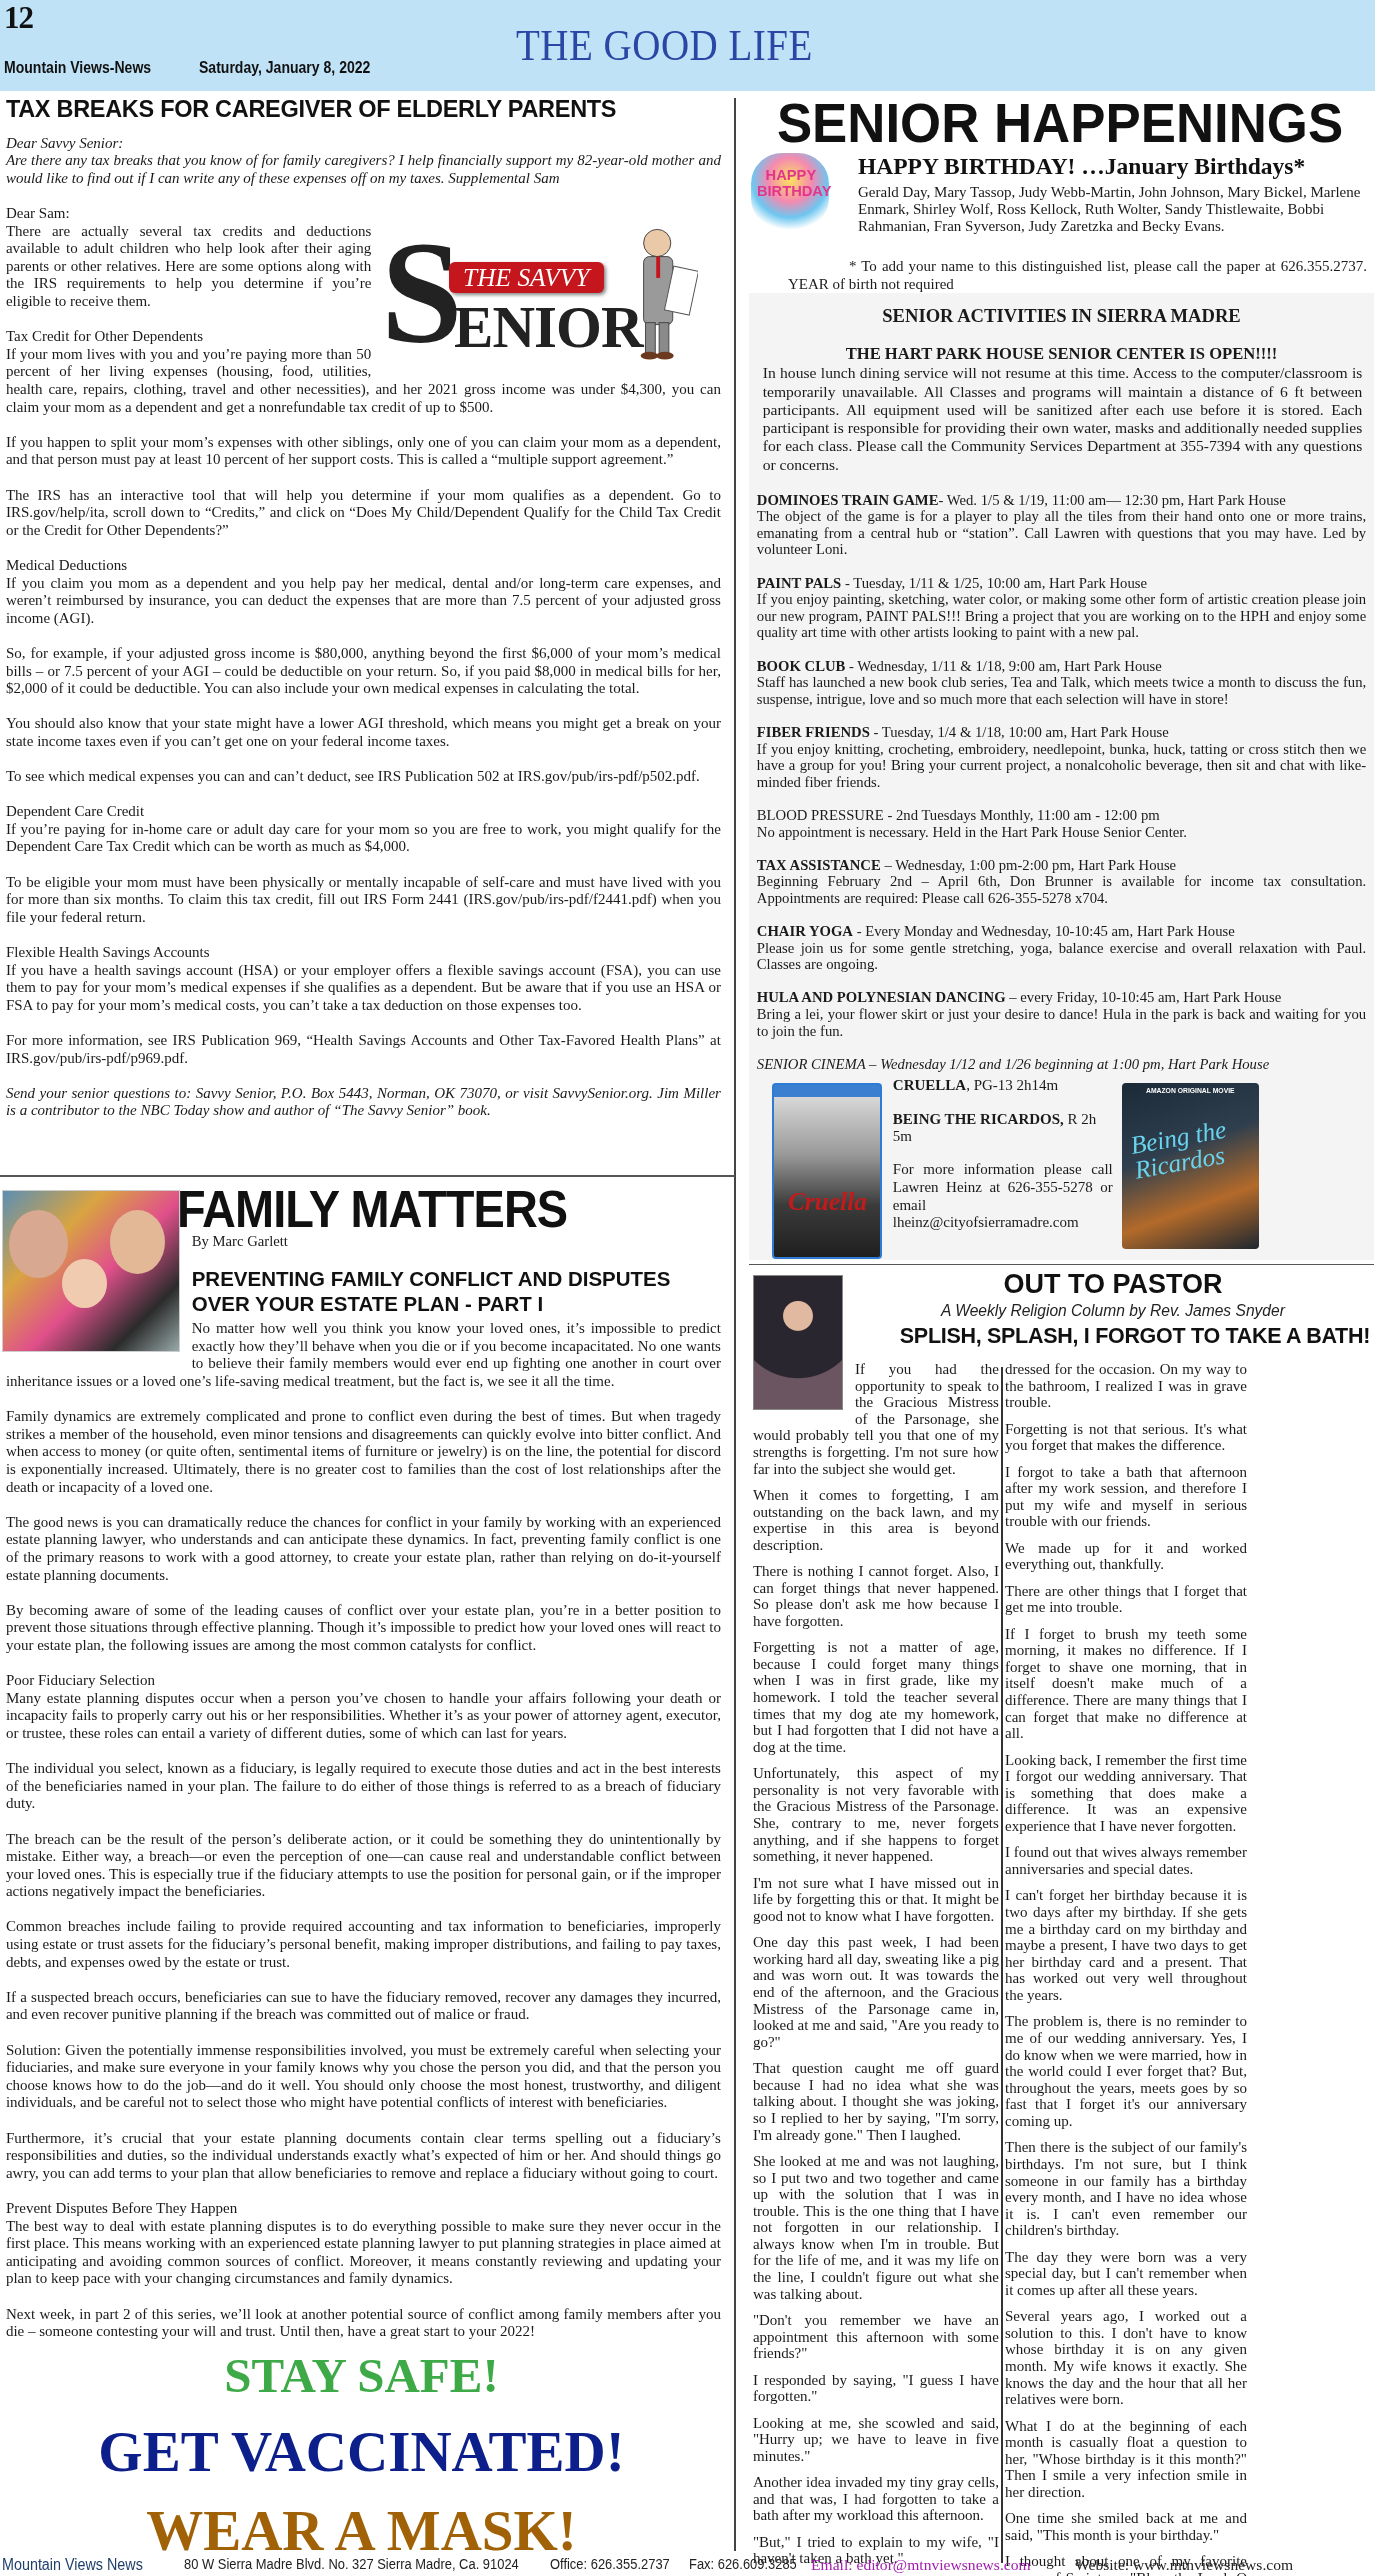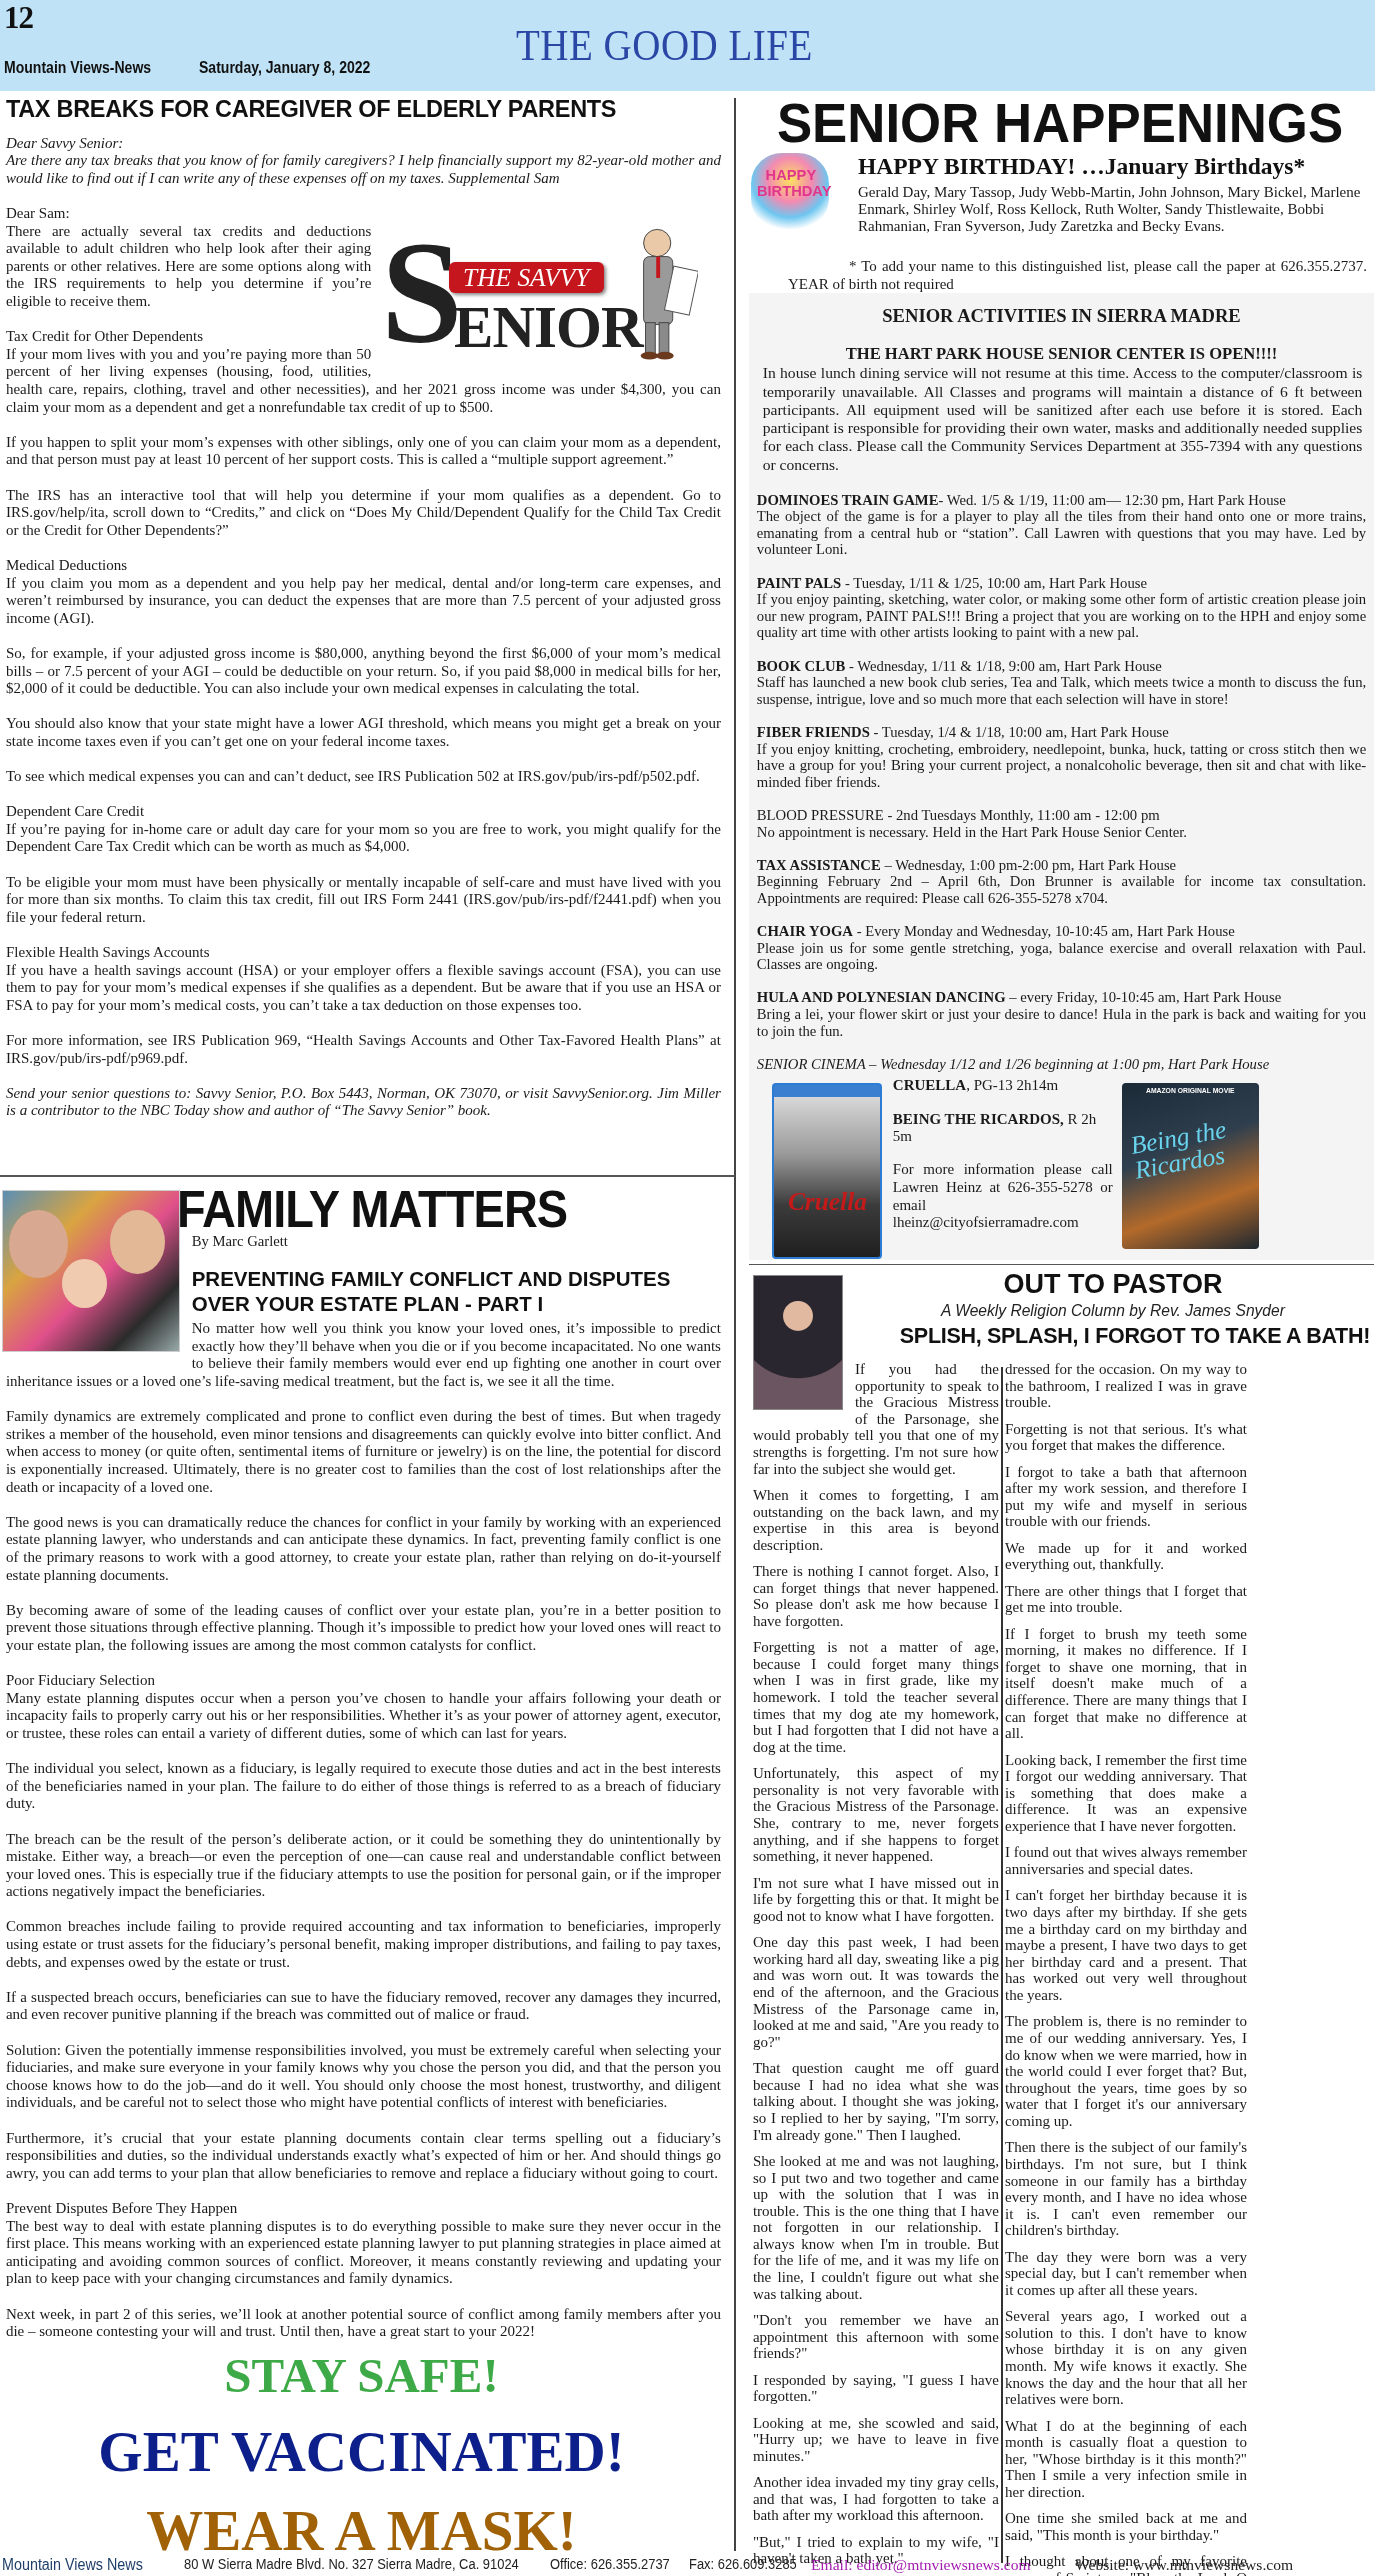--- a/index.html
+++ b/index.html
@@ -266,21 +266,21 @@
     <div class="pcol pcol2">
       <p>dressed for the occasion. On my way to the bathroom, I realized I was in grave trouble.</p>
       <p>Forgetting is not that serious. It's what you forget that makes the difference.</p>
       <p>I forgot to take a bath that afternoon after my work session, and therefore I put my wife and myself in serious trouble with our friends.</p>
       <p>We made up for it and worked everything out, thankfully.</p>
       <p>There are other things that I forget that get me into trouble.</p>
       <p>If I forget to brush my teeth some morning, it makes no difference. If I forget to shave one morning, that in itself doesn't make much of a difference. There are many things that I can forget that make no difference at all.</p>
       <p>Looking back, I remember the first time I forgot our wedding anniversary. That is something that does make a difference. It was an expensive experience that I have never forgotten.</p>
       <p>I found out that wives always remember anniversaries and special dates.</p>
       <p>I can't forget her birthday because it is two days after my birthday. If she gets me a birthday card on my birthday and maybe a present, I have two days to get her birthday card and a present. That has worked out very well throughout the years.</p>
-      <p>The problem is, there is no reminder to me of our wedding anniversary. Yes, I do know when we were married, how in the world could I ever forget that? But, throughout the years, time goes by so water that I forget it's our anniversary coming up.</p>
+      <p>The problem is, there is no reminder to me of our wedding anniversary. Yes, I do know when we were married, how in the world could I ever forget that? But, throughout the years, meets goes by so fast that I forget it's our anniversary coming up.</p>
       <p>Then there is the subject of our family's birthdays. I'm not sure, but I think someone in our family has a birthday every month, and I have no idea whose it is. I can't even remember our children's birthday.</p>
       <p>The day they were born was a very special day, but I can't remember when it comes up after all these years.</p>
       <p>Several years ago, I worked out a solution to this. I don't have to know whose birthday it is on any given month. My wife knows it exactly. She knows the day and the hour that all her relatives were born.</p>
       <p>What I do at the beginning of each month is casually float a question to her, "Whose birthday is it this month?" Then I smile a very infection smile in her direction.</p>
       <p>One time she smiled back at me and said, "This month is your birthday."</p>
       <p>I thought about one of my favorite verses of Scripture. "Bless the Lord, O my soul, and forget not all His benefits:" (Psalm 103:2).</p>
 
     </div>
   </div>
 </div>

